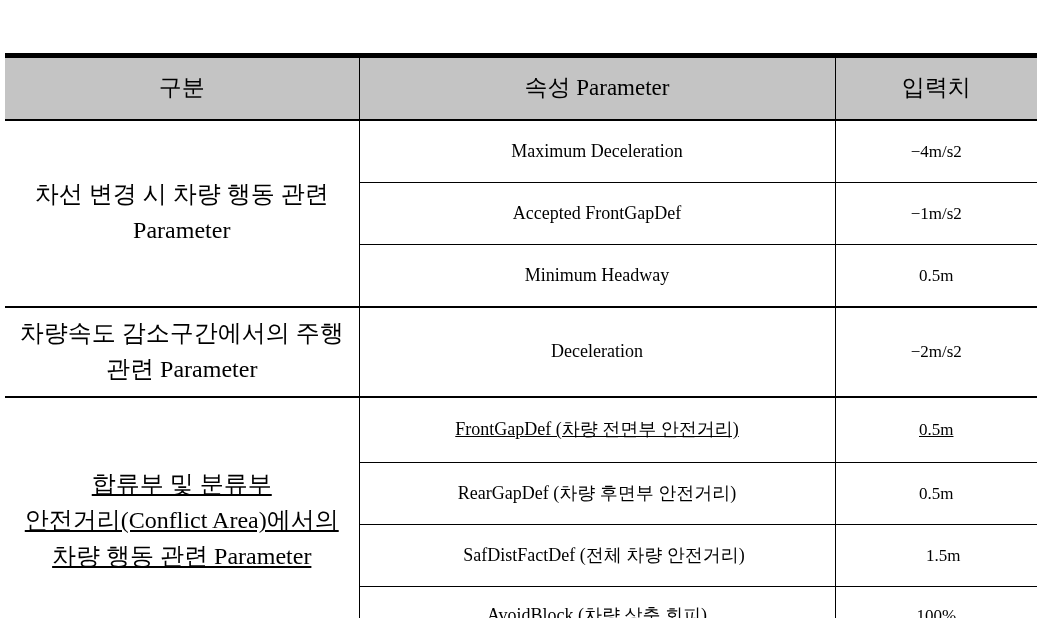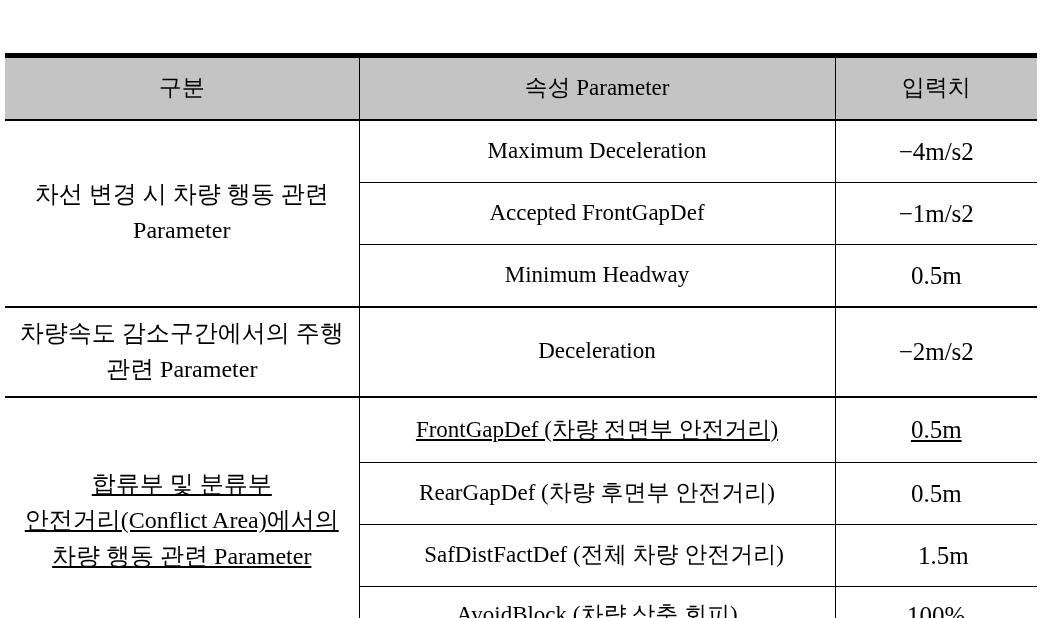--- a/index.html
+++ b/index.html
@@ -78,25 +78,25 @@
   }
 
   
   td.group-cell {
     font-size: 24px;
     border-top: 2.2px solid #000000;
     border-bottom: 2.2px solid #000000;
   }
 
   td.param-cell {
-    font-size: 23px;
+    font-size: 18px;
   }
 
   td.value-cell {
-    font-size: 25px;
+    font-size: 17px;
   }
 
   
   tr.section-start > td,
   tr.section-start > th {
     border-top: 2.2px solid #000000;
   }
 
   .stack-line { display: block; }
 

